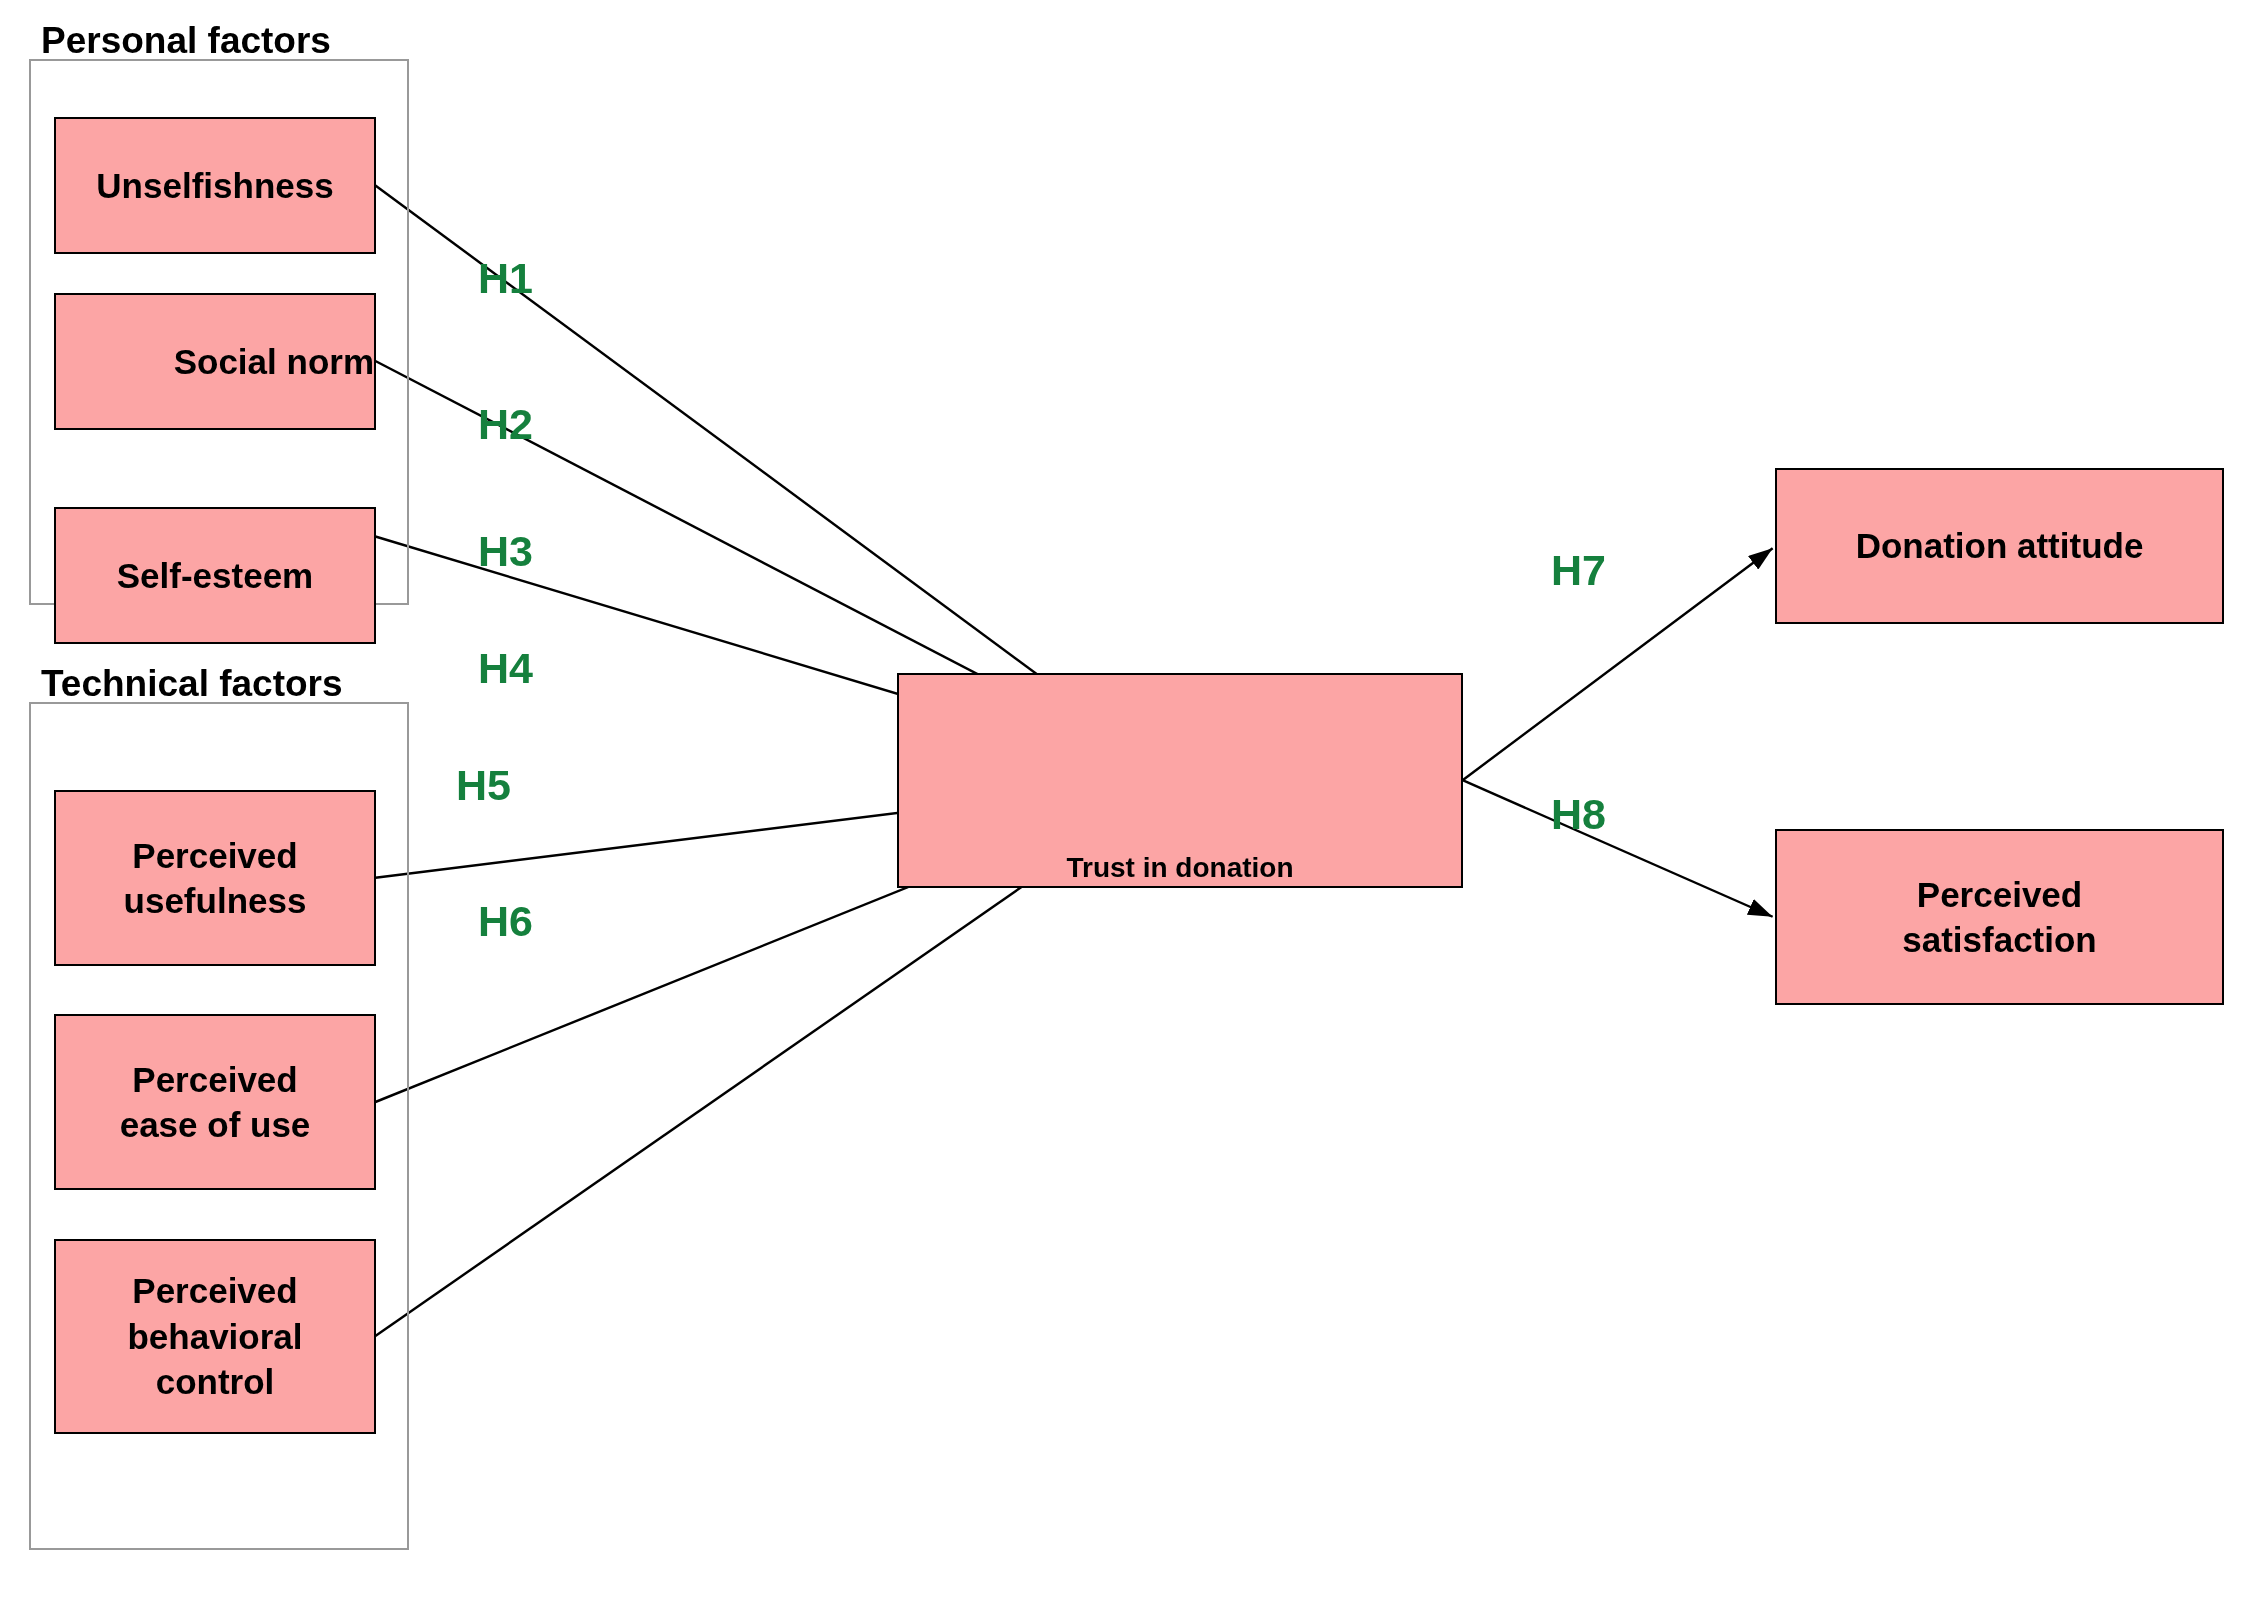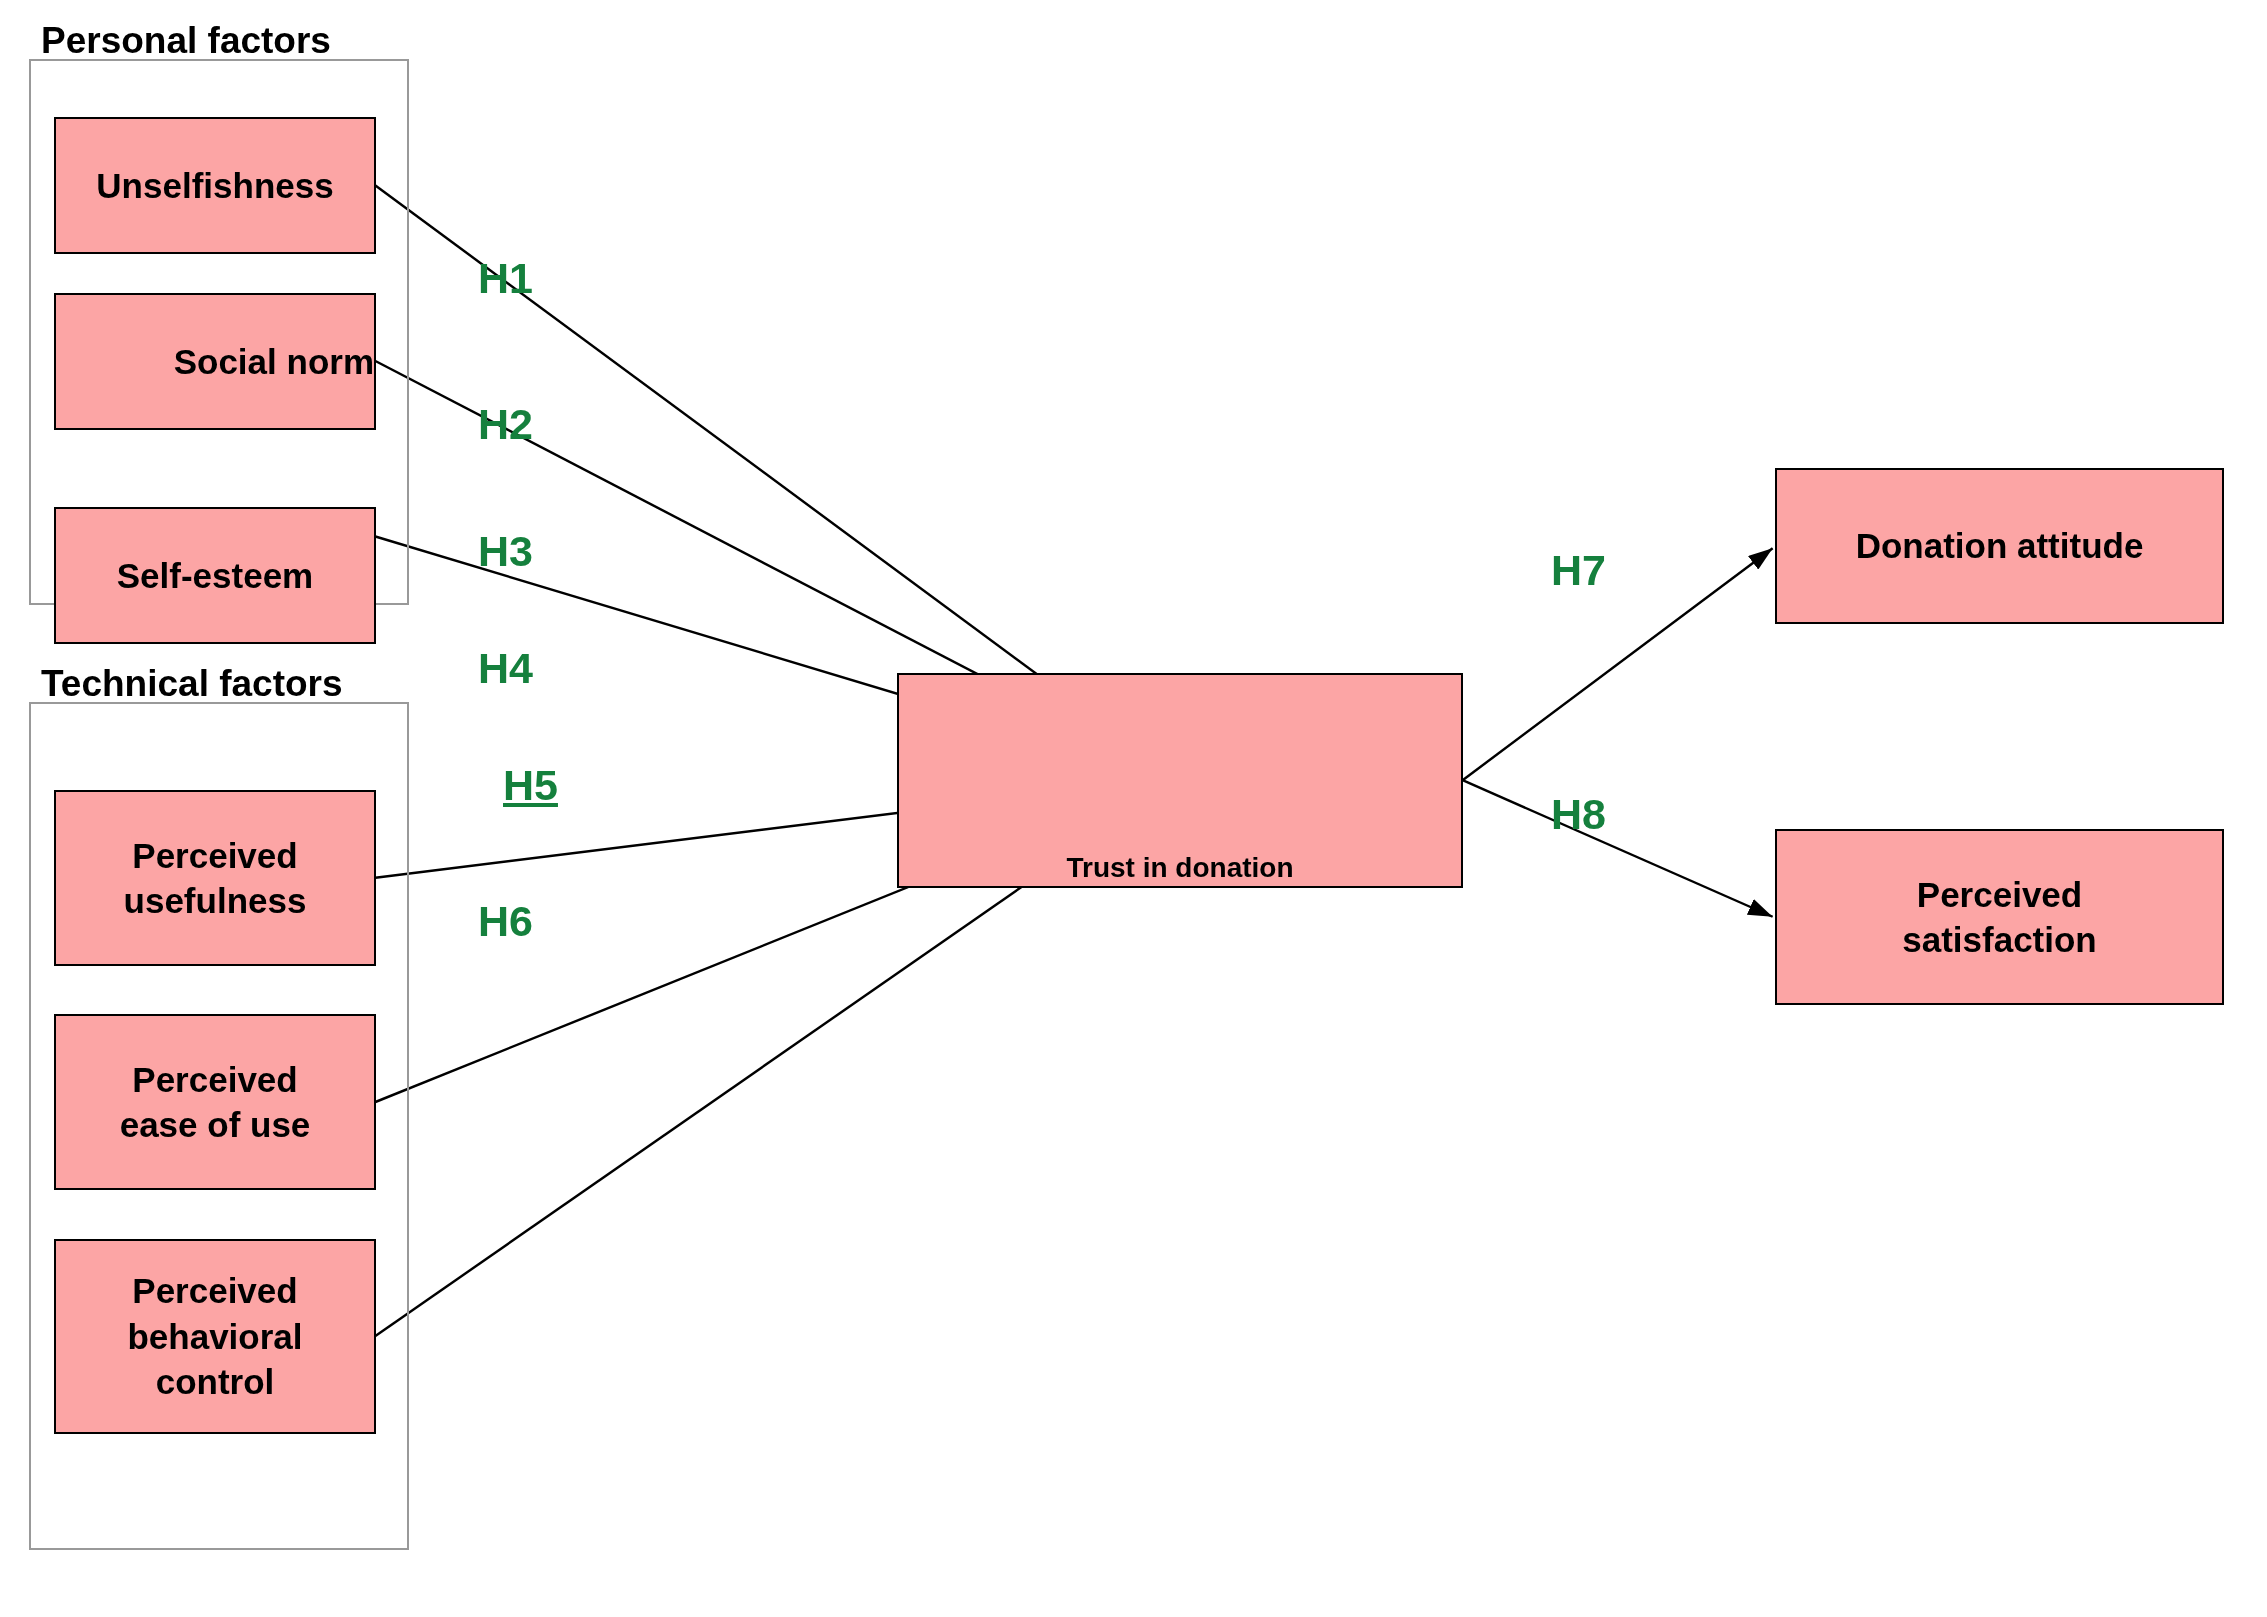--- a/index.html
+++ b/index.html
@@ -124,19 +124,19 @@
   </div>
 
   <div class="box" style="left:1775px; top:829px; width:449px; height:176px;">
     <span>Perceived<br>satisfaction</span>
   </div>
 
   <div class="hypothesis-label" style="left:478px; top:254px;">H1</div>
   <div class="hypothesis-label" style="left:478px; top:400px;">H2</div>
   <div class="hypothesis-label" style="left:478px; top:527px;">H3</div>
   <div class="hypothesis-label" style="left:478px; top:644px;">H4</div>
-  <div class="hypothesis-label" style="left:503px; top:761px;text-decoration:underline;">H5</div>
+  <div class="hypothesis-label" style="left:456px; top:761px;">H5</div>
   <div class="hypothesis-label" style="left:478px; top:897px;">H6</div>
   <div class="hypothesis-label" style="left:1551px; top:546px;">H7</div>
   <div class="hypothesis-label" style="left:1551px; top:790px;">H8</div>
 
 </div>
 
 
 </body></html>

